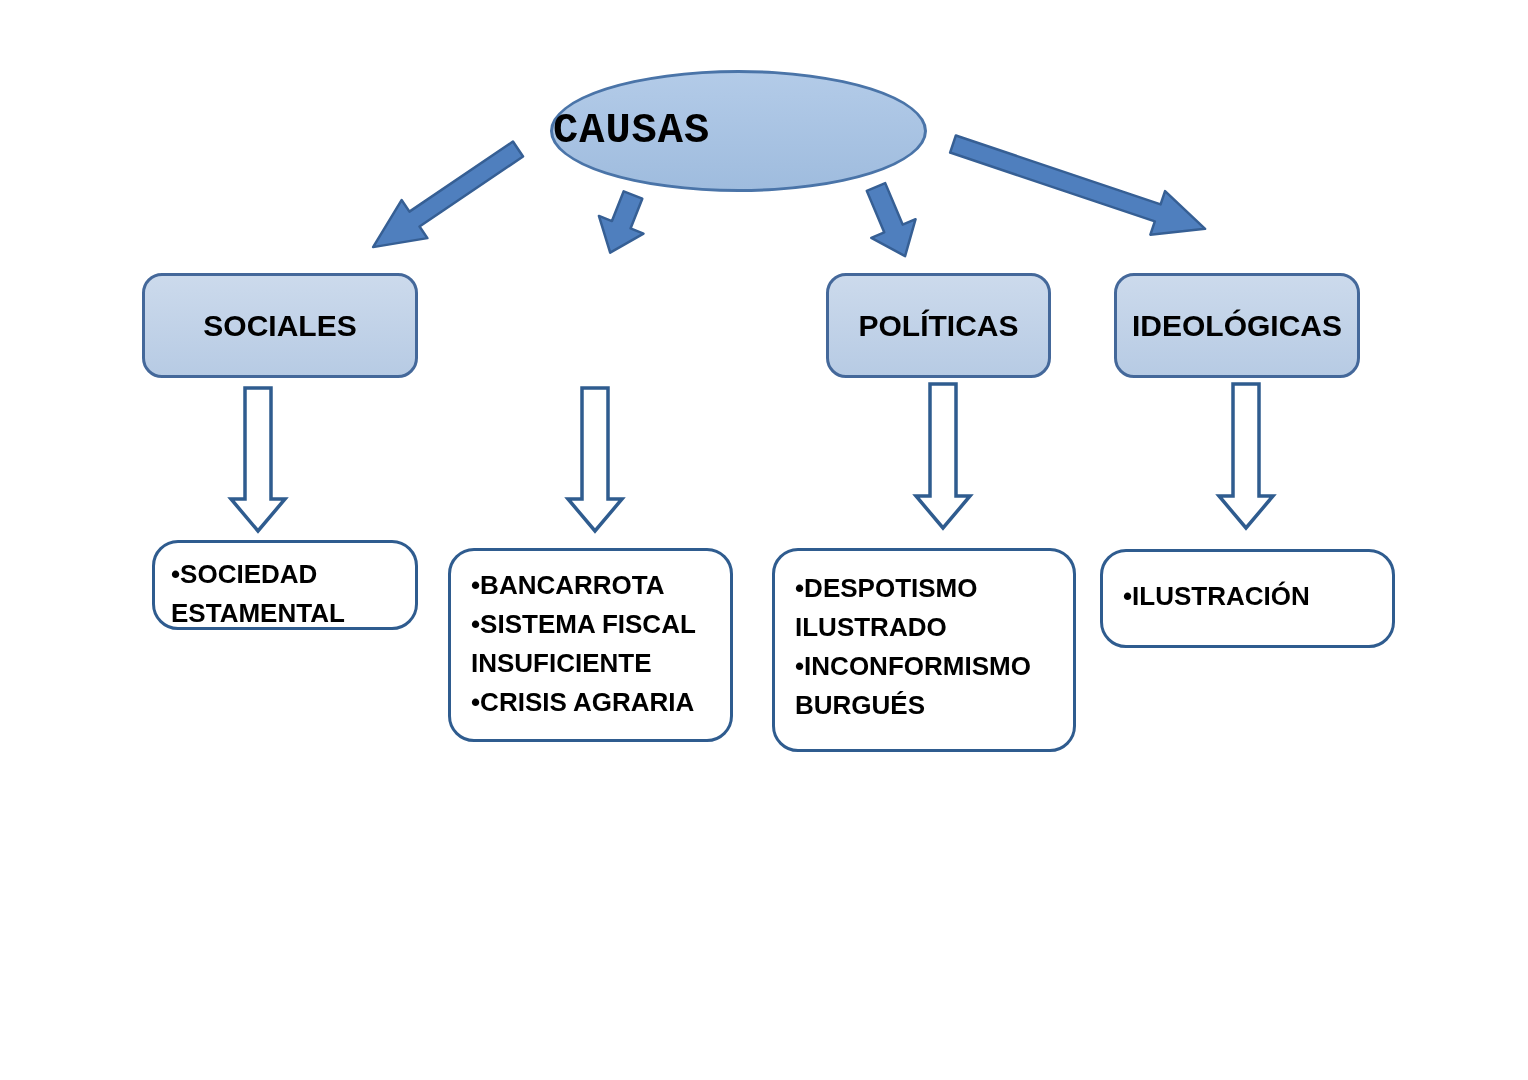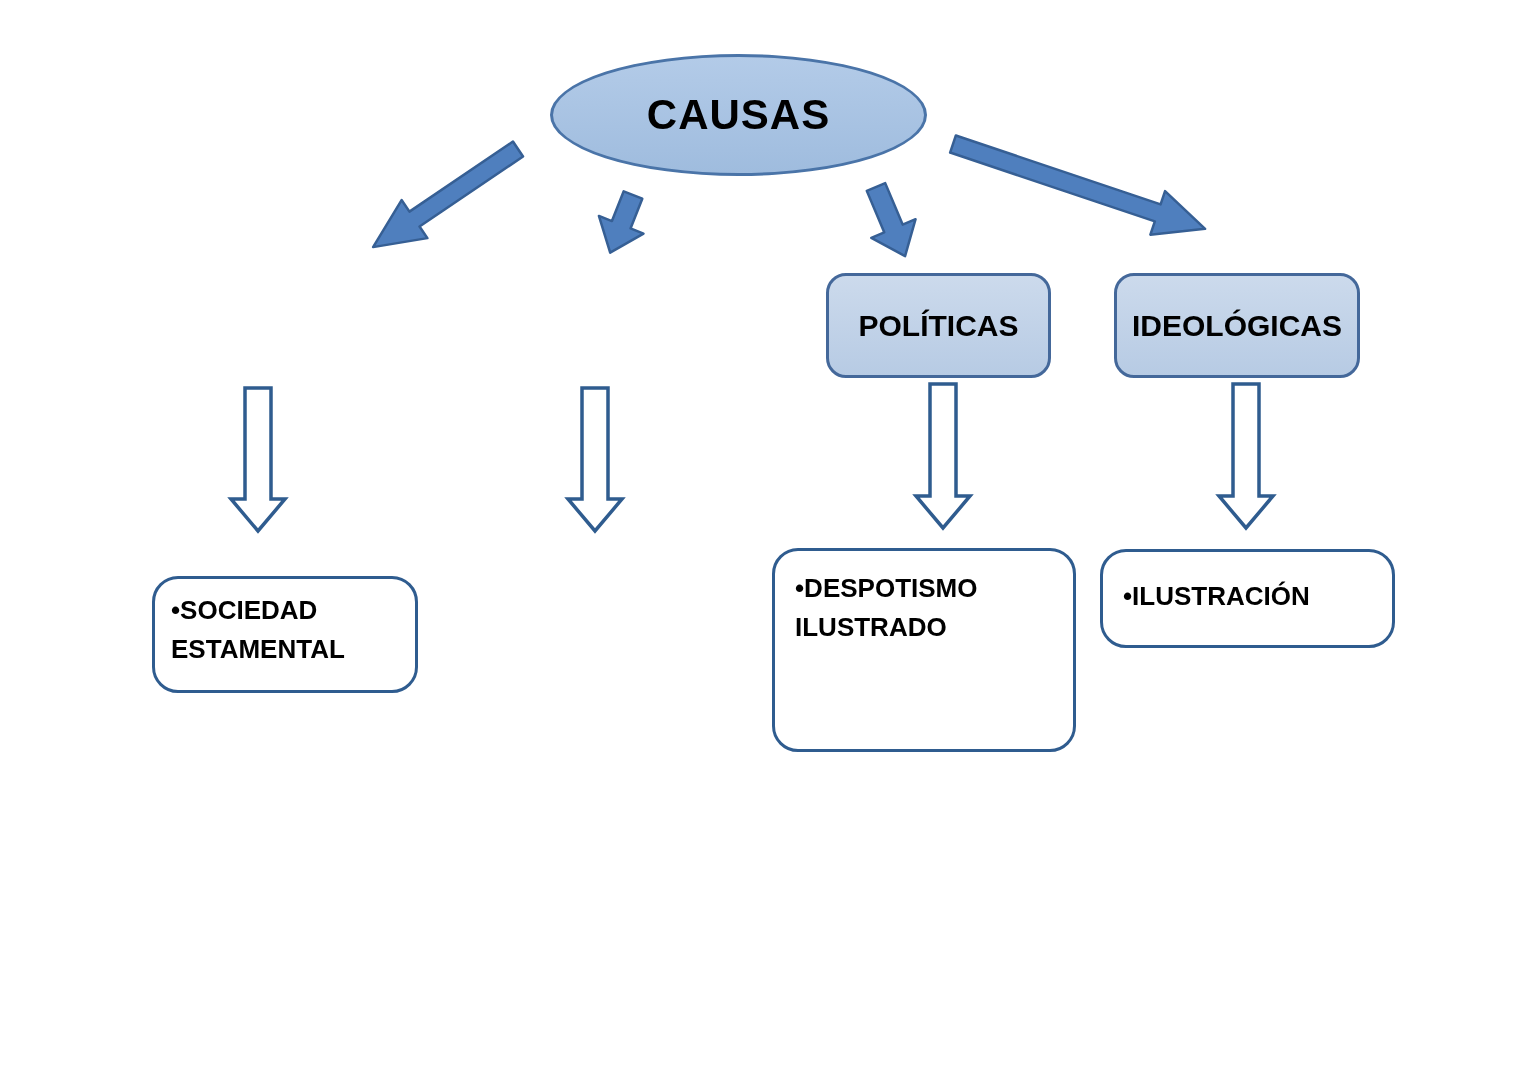--- a/index.html
+++ b/index.html
@@ -8,26 +8,27 @@
     width:1528px;height:1080px;
     background:#ffffff;
     font-family:"Liberation Sans", sans-serif;
     overflow:hidden;
   }
   .arrows{position:absolute;left:0;top:0;width:1528px;height:1080px;}
   .solid-arrow{fill:#4f7fbe;stroke:#365f94;stroke-width:2.5;stroke-linejoin:round;}
   .hollow-arrow{fill:#ffffff;stroke:#2f5c8f;stroke-width:3.5;stroke-linejoin:miter;}
 
   .ellipse{
-    position:absolute;left:550px;top:54px;width:377px;height:122px;
+    position:absolute;left:550px;top:70px;width:377px;height:122px;
     border-radius:50%;
     background:linear-gradient(#b3cbe8,#9fbcde);
     border:3.5px solid #4a74a8;
-    display:flex;align-items:center;justify-content:center;
+    display:flex;align-items:center;
     box-sizing:border-box;
+    font-family:Liberation Mono, monospace;
   }
   .ellipse span{font-size:42px;font-weight:bold;color:#000;letter-spacing:1px;}
 
   .cat{
     position:absolute;top:273px;height:105px;
     background:linear-gradient(#ccdaec,#b7cbe4);
     border:3.5px solid #44689a;
     border-radius:20px;
     display:flex;align-items:center;justify-content:center;
     box-sizing:border-box;
@@ -44,21 +45,21 @@
     border:3.5px solid #2f5c8f;
     border-radius:26px;
     box-sizing:border-box;
     color:#000;
     font-weight:bold;
     font-size:26px;
     line-height:39px;
     text-align:left;
   }
   .detail .li{margin:0;}
-  .detail-1{left:152px;top:576px;width:266px;height:117px;padding:12px 24px 0 16px;}
+  .detail-1{left:152px;top:540px;width:266px;height:90px;padding:12px 24px 0 16px;}
   .detail-2{left:448px;top:548px;width:285px;height:194px;padding:15px 14px 0 20px;}
   .detail-3{left:772px;top:548px;width:304px;height:204px;padding:18px 16px 0 20px;}
   .detail-4{left:1100px;top:549px;width:295px;height:99px;padding:25px 14px 0 20px;}
 </style>
 </head>
 <body>
 
 <div class="canvas">
 
   <svg class="arrows" viewBox="0 0 1528 1080" xmlns="http://www.w3.org/2000/svg">
@@ -71,33 +72,42 @@
     <path class="hollow-arrow" d="M245,388 L271,388 L271,499 L285,499 L258,531 L231,499 L245,499 Z"></path>
     <path class="hollow-arrow" d="M582,388 L608,388 L608,499 L622,499 L595,531 L568,499 L582,499 Z"></path>
     <path class="hollow-arrow" d="M930,384 L956,384 L956,496 L970,496 L943,528 L916,496 L930,496 Z"></path>
     <path class="hollow-arrow" d="M1233,384 L1259,384 L1259,496 L1273,496 L1246,528 L1219,496 L1233,496 Z"></path>
   </svg>
 
   <div class="ellipse">
     <span>CAUSAS</span>
   </div>
 
+  <div class="cat cat-1">
+    <span>SOCIALES</span>
+  </div>
   <div class="cat cat-3">
     <span>POLÍTICAS</span>
   </div>
   <div class="cat cat-4">
     <span>IDEOLÓGICAS</span>
   </div>
 
   <div class="detail detail-1">
     <div class="li">•SOCIEDAD ESTAMENTAL</div>
   </div>
 
+  <div class="detail detail-2">
+    <div class="li">•BANCARROTA</div>
+    <div class="li">•SISTEMA FISCAL INSUFICIENTE</div>
+    <div class="li">•CRISIS AGRARIA</div>
+  </div>
 
   <div class="detail detail-3">
     <div class="li">•DESPOTISMO ILUSTRADO</div>
+    <div class="li">•INCONFORMISMO BURGUÉS</div>
   </div>
 
   <div class="detail detail-4">
     <div class="li">•ILUSTRACIÓN</div>
   </div>
 
 </div>
 
 </body></html>

